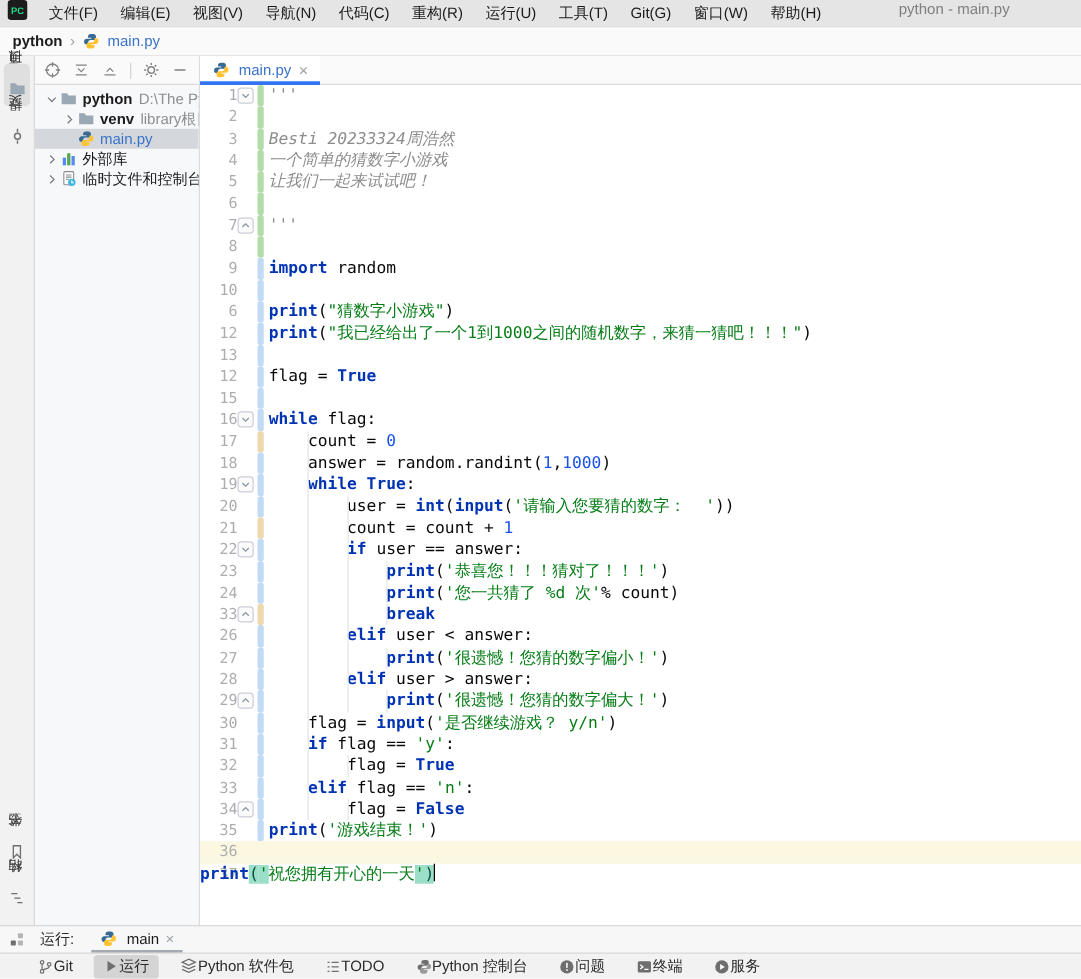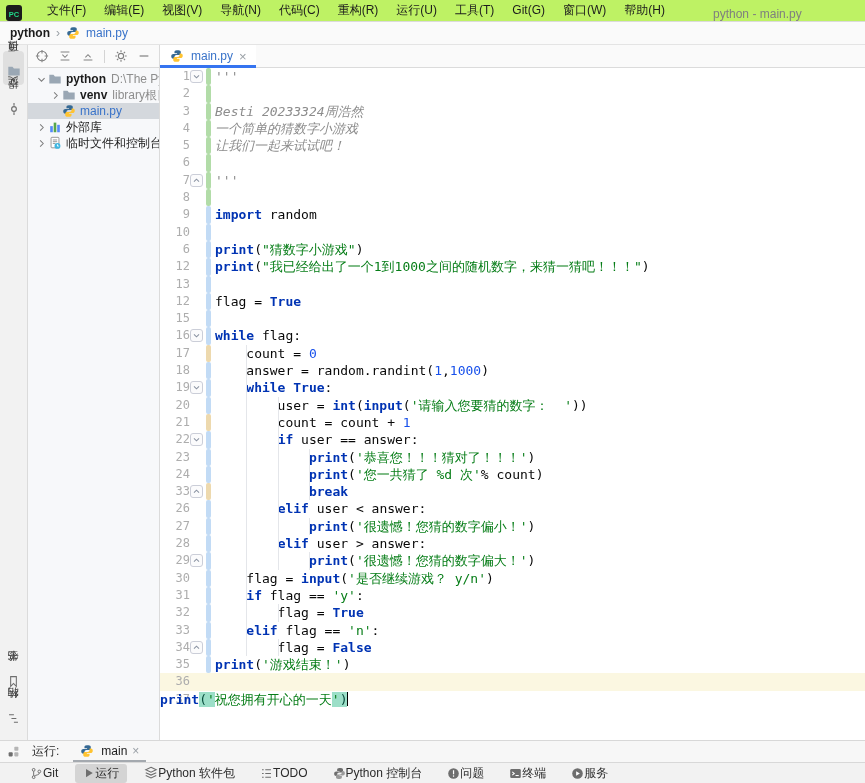--- a/index.html
+++ b/index.html
@@ -1,23 +1,23 @@
 <!DOCTYPE html>
 <html style="--accent: #3574F0; --fileblue: #3973C9; --kw: #0033B3; --str: #067D17; --num: #1750EB; --doc: #8C8C8C; --caretline: #FBF7E1; --brace: #9CDFC8; --vcsadd: #B2DCA8; --vcsmod: #C2DBF5; --vcsws: #EDD9AE;"><head>
 <meta charset="utf-8">
 <style>
   * { box-sizing: border-box; margin: 0; padding: 0; }
   html,body { width: 865px; height: 783px; overflow: hidden; }
   body { font-family: "Liberation Sans", sans-serif; font-size: 12px; color: #1f1f1f; background: #fff; }
 
   
-  .menubar { height: 22px; background:#bef264; border-bottom:1px solid #DBDBDB; display:flex; align-items:flex-end; padding-left:6px;gap:8px; }
+  .menubar { height: 22px; background:#e5e5e5; border-bottom:1px solid #DBDBDB; display:flex; align-items:flex-start; padding-left:6px; }
   .app-icon { width:16px; height:16px; margin-right:8px; flex:none; }
   .menu-item { padding:0 9px; line-height:21px; color:#1c1c1c; cursor:default; }
-  .window-title { color:#7f7f7f; margin-left:31px; white-space:nowrap; }
+  .window-title { color:#7f7f7f; margin-left:53px; white-space:nowrap; }
 
   
   .breadcrumbs { height:23px; background:#FAFAFA; border-bottom:1px solid #E4E4E4; display:flex; align-items:center; padding-left:10px; gap:4px; }
   .crumb-project { font-weight:bold; color:#1c1c1c; }
   .crumb-sep { color:#9aa0a6; margin:0 2px; }
   .crumb-file { color: var(--fileblue); }
   .bc-ico { display:inline-flex; margin-right:2px; }
 
   
   .main { display:flex; height:695px; }

